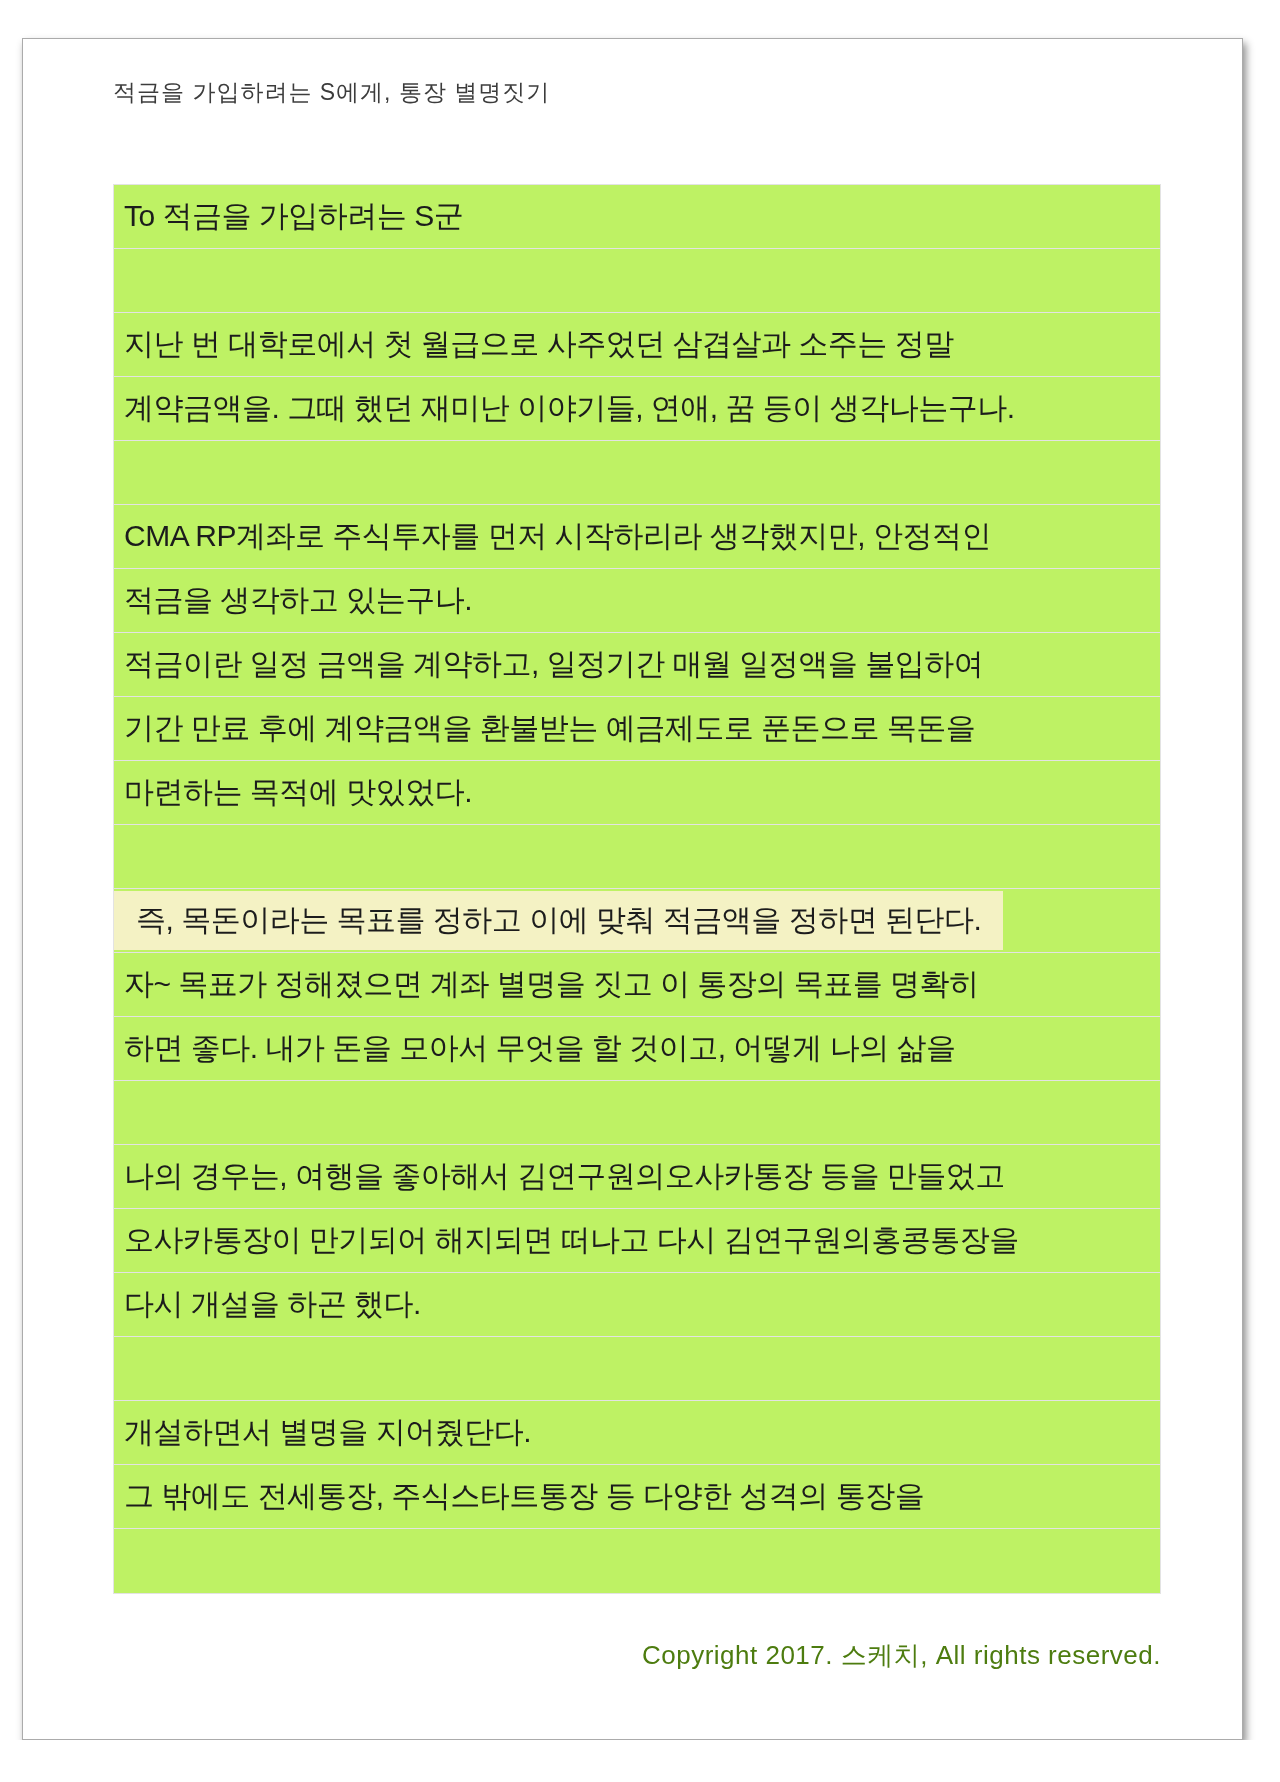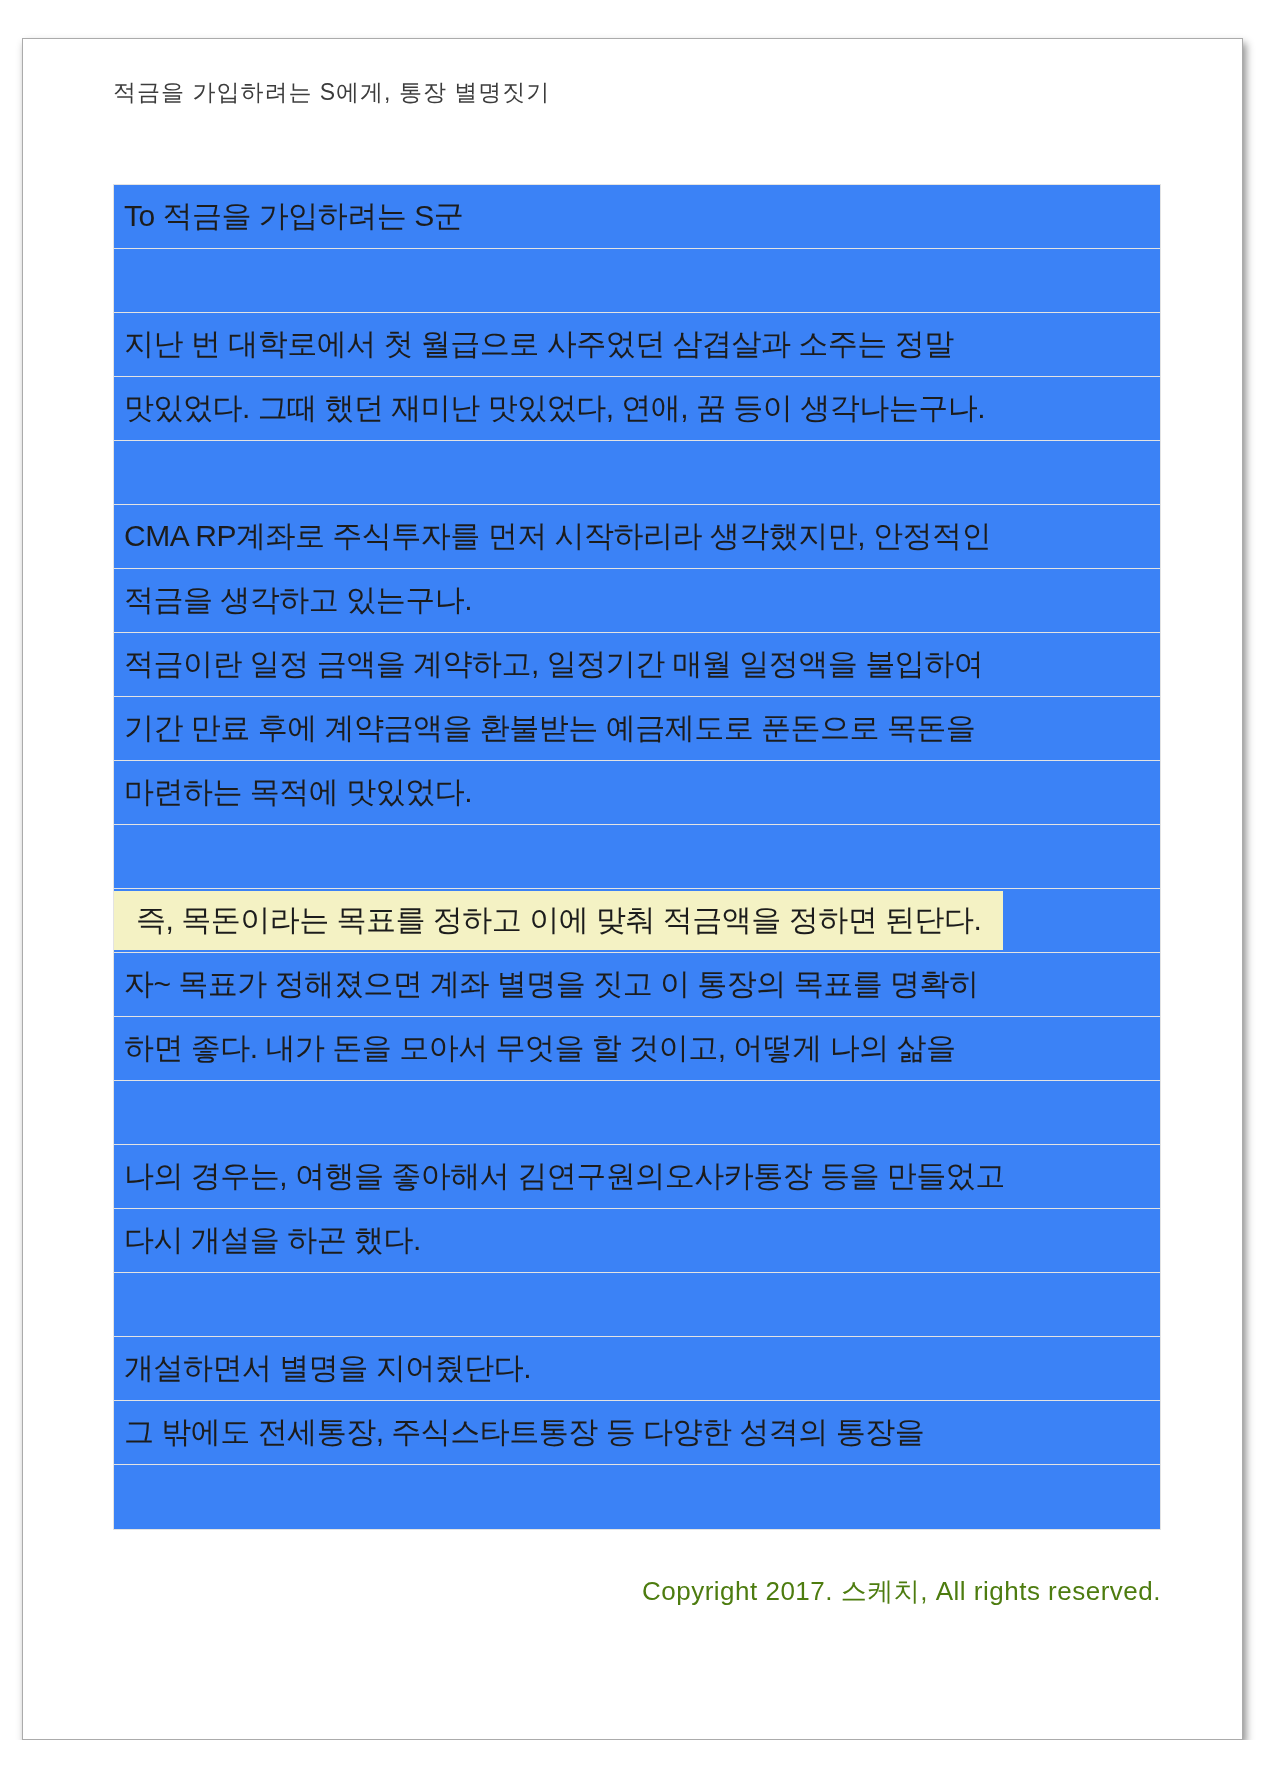--- a/index.html
+++ b/index.html
@@ -24,21 +24,21 @@
     margin-top: 24px;
     font-size: 23px;
     letter-spacing: 1px;
     color: #3c3c3c;
   }
   .doc-table {
     box-sizing: border-box;
     margin-top: 76px;
     width: 1048px;
     border: 1px solid #e3e3e3;
-    background: #3b82f6;
+    background: #bef264;
   }
   .row {
     box-sizing: border-box;
     height: 64px;
     display: flex;
     align-items: center;
     padding: 0 10px;
     font-size: 30px;
     letter-spacing: -0.5px;
     color: #1c1c1c;
@@ -70,21 +70,21 @@
 
   <div class="doc-table">
       <div class="row">
         <span class="text">To 적금을 가입하려는 S군</span>
       </div>
       <div class="row"></div>
       <div class="row">
         <span class="text">지난 번 대학로에서 첫 월급으로 사주었던 삼겹살과 소주는 정말</span>
       </div>
       <div class="row">
-        <span class="text">맛있었다. 그때 했던 재미난 맛있었다, 연애, 꿈 등이 생각나는구나.</span>
+        <span class="text">계약금액을. 그때 했던 재미난 이야기들, 연애, 꿈 등이 생각나는구나.</span>
       </div>
       <div class="row"></div>
       <div class="row">
         <span class="text">CMA RP계좌로 주식투자를 먼저 시작하리라 생각했지만, 안정적인</span>
       </div>
       <div class="row">
         <span class="text">적금을 생각하고 있는구나.</span>
       </div>
       <div class="row">
         <span class="text">적금이란 일정 금액을 계약하고, 일정기간 매월 일정액을 불입하여</span>
@@ -103,20 +103,23 @@
         <span class="text">자~ 목표가 정해졌으면 계좌 별명을 짓고 이 통장의 목표를 명확히</span>
       </div>
       <div class="row">
         <span class="text">하면 좋다. 내가 돈을 모아서 무엇을 할 것이고, 어떻게 나의 삶을</span>
       </div>
       <div class="row"></div>
       <div class="row">
         <span class="text">나의 경우는, 여행을 좋아해서 김연구원의오사카통장 등을 만들었고</span>
       </div>
       <div class="row">
+        <span class="text">오사카통장이 만기되어 해지되면 떠나고 다시 김연구원의홍콩통장을</span>
+      </div>
+      <div class="row">
         <span class="text">다시 개설을 하곤 했다.</span>
       </div>
       <div class="row"></div>
       <div class="row">
         <span class="text">개설하면서 별명을 지어줬단다.</span>
       </div>
       <div class="row">
         <span class="text">그 밖에도 전세통장, 주식스타트통장 등 다양한 성격의 통장을</span>
       </div>
       <div class="row"></div>

